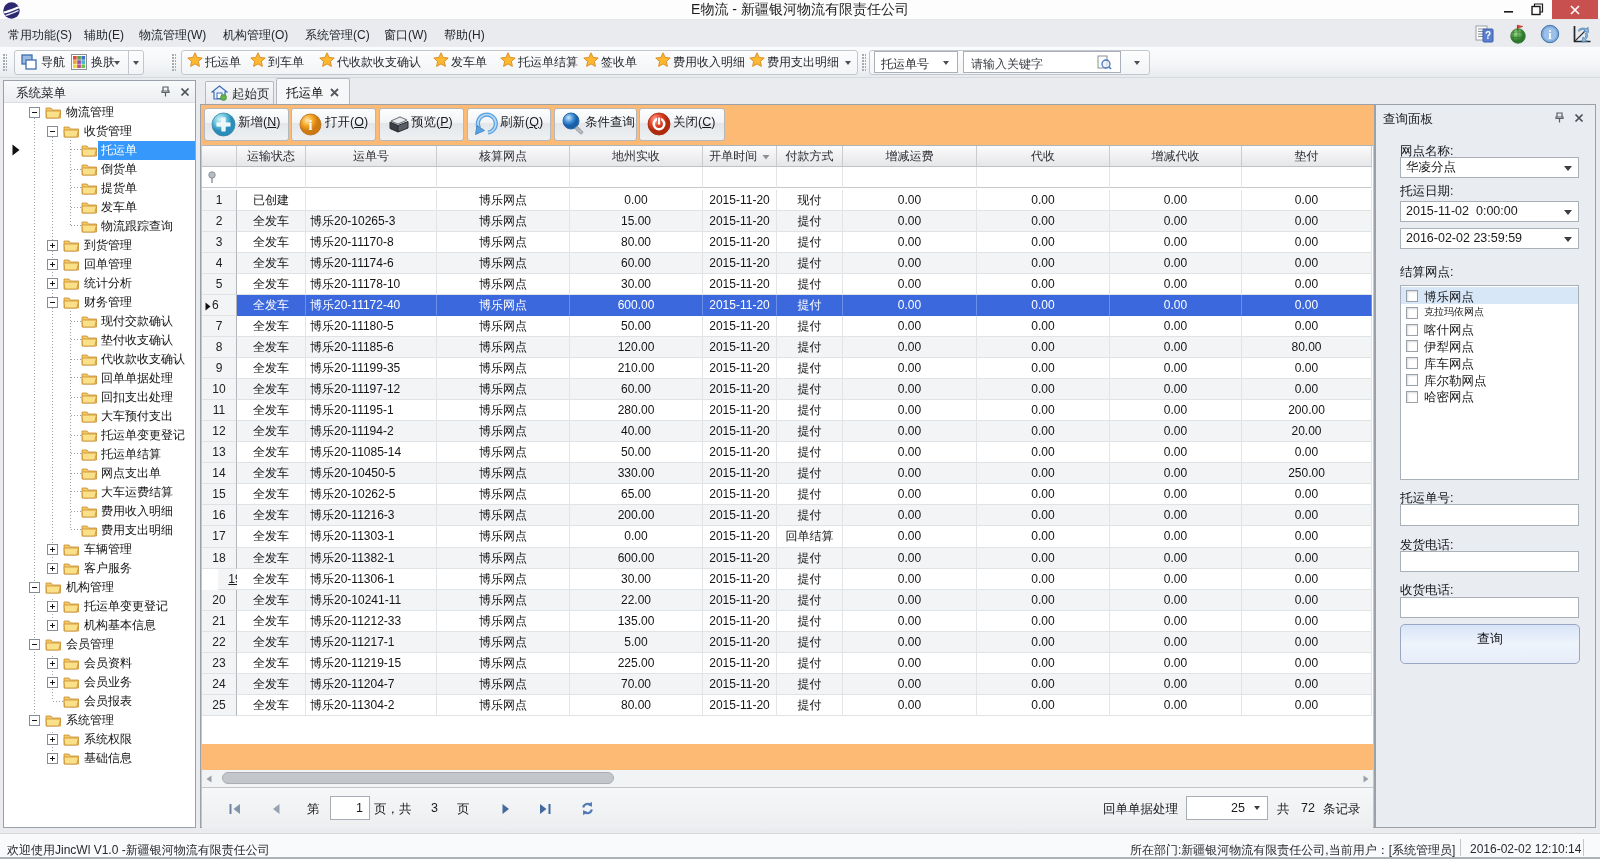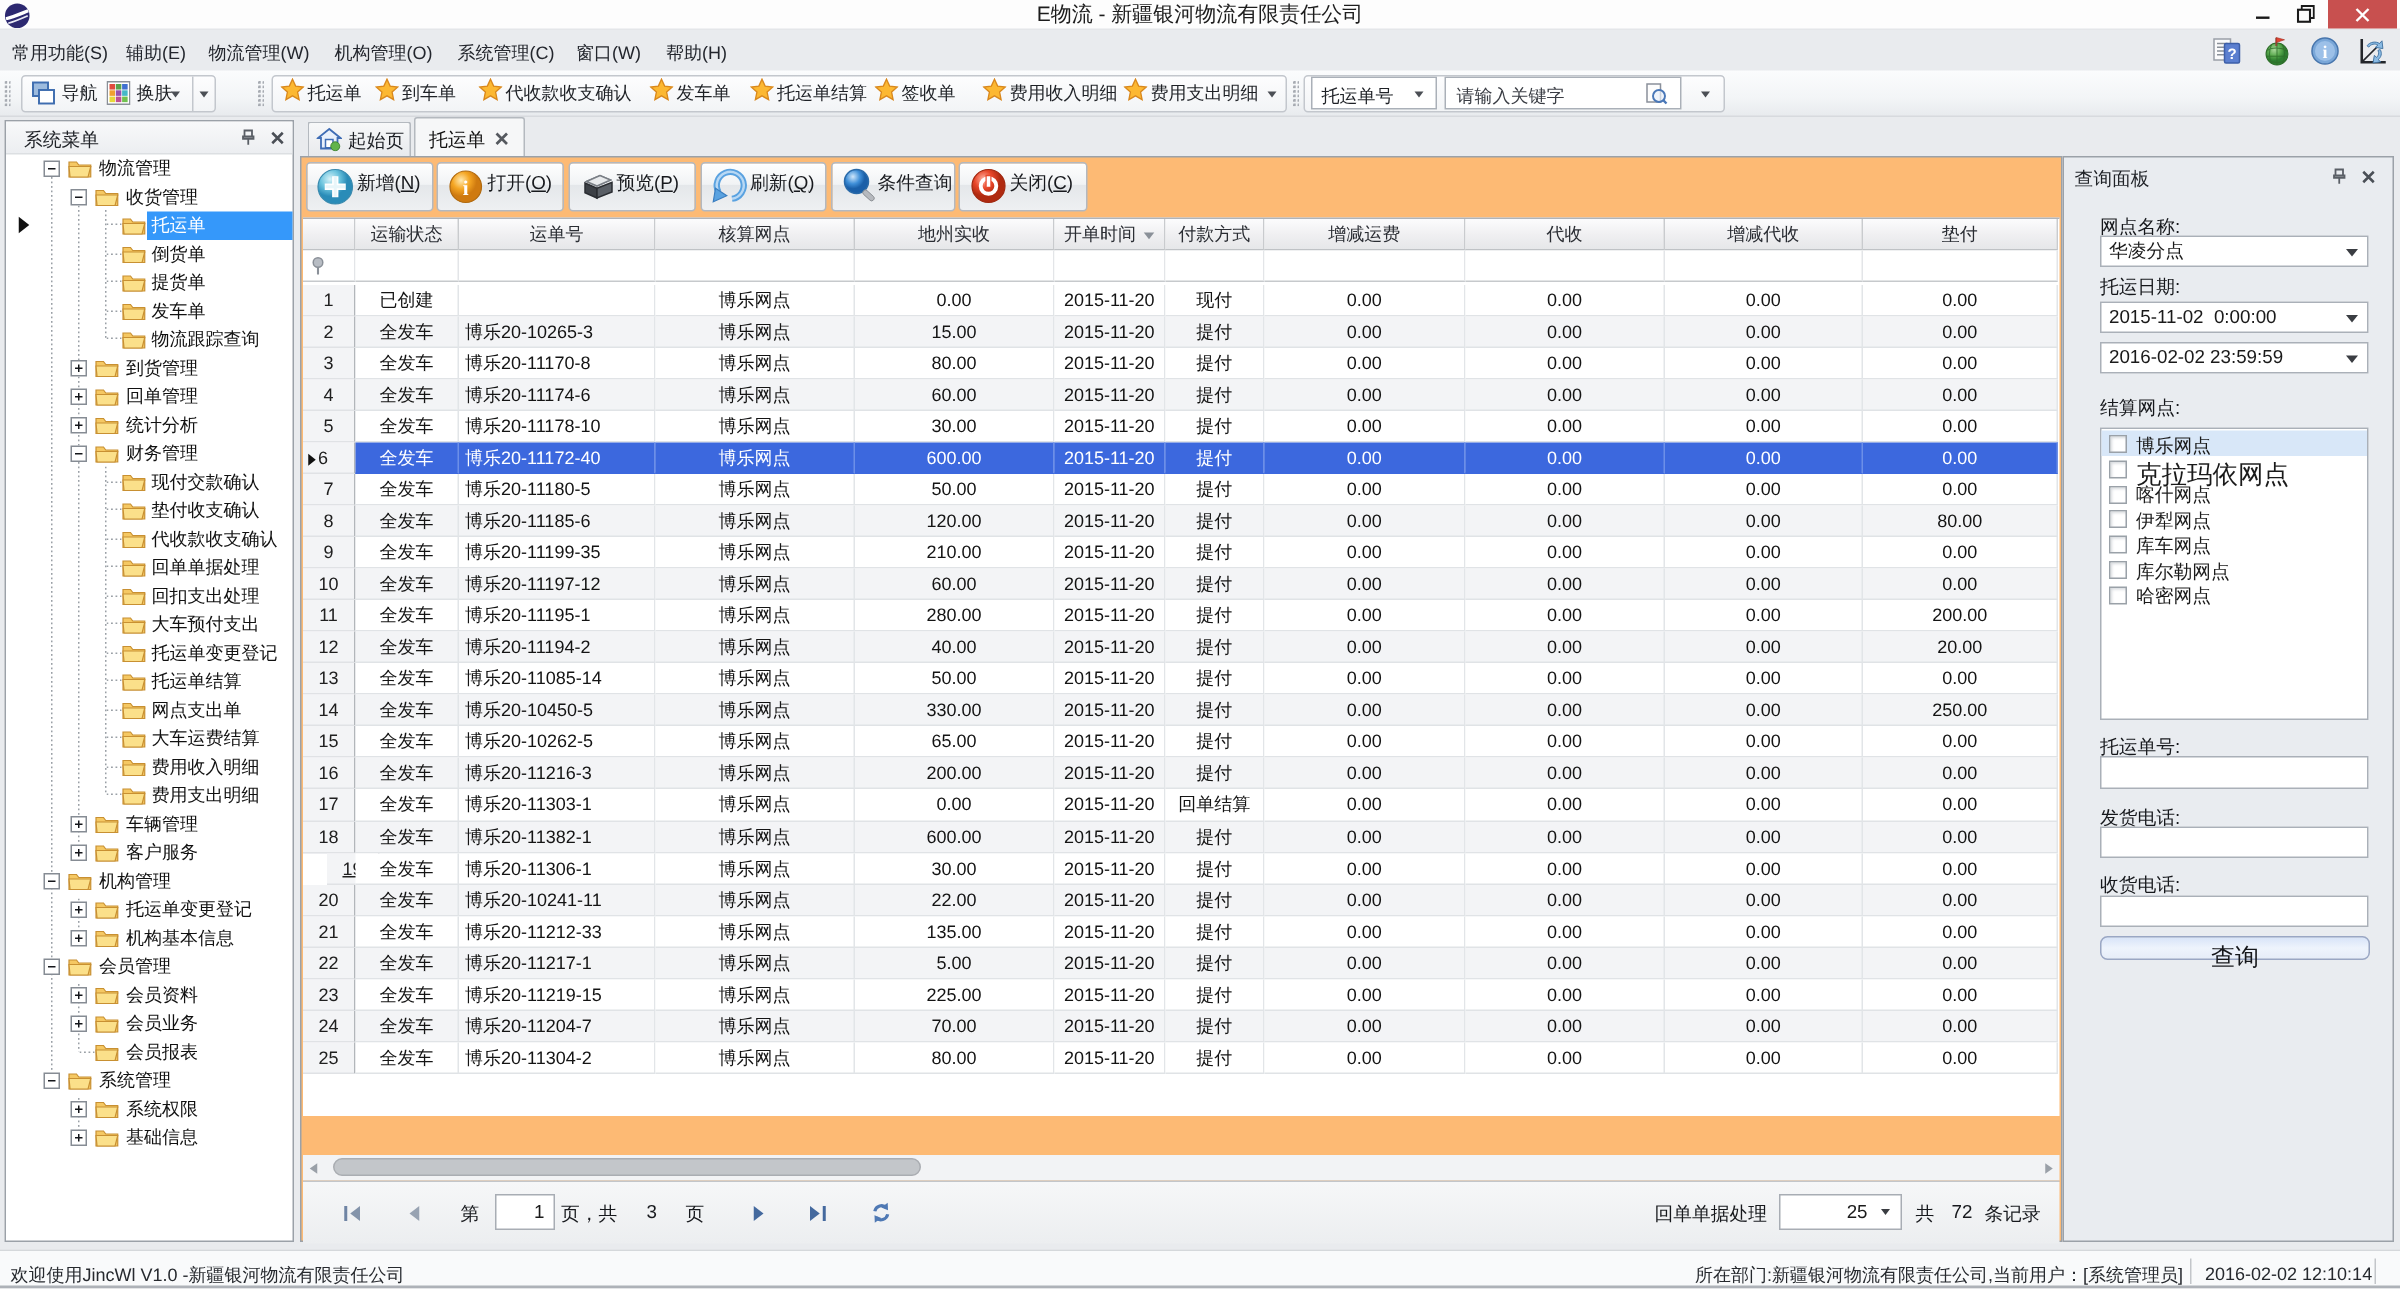--- a/index.html
+++ b/index.html
@@ -1046,21 +1046,21 @@
 <div class="rcombo" style="top:96px">2015-11-02&nbsp; 0:00:00<div class="da"></div></div>
 <div class="rcombo" style="top:123px">2016-02-02 23:59:59<div class="da"></div></div>
 <span class="rlabel" style="top:159px">结算网点:</span>
 <div class="abs" style="left:24px;top:180px;width:179px;height:195px;background:#fff;border:1px solid #aab0b8">
 <div class="abs" style="left:0;top:1px;width:177px;height:17px;background:#d8e7f8;">
           <div class="cbx"></div>
           <span class="abs" style="left:23px;top:1.5px;font-size:12.5px">博乐网点</span>
         </div>
 <div class="abs" style="left:0;top:17.8px;width:177px;height:17px;">
           <div class="cbx"></div>
-          <span class="abs" style="left:23px;top:1.5px;font-size:17px">克拉玛依网点</span>
+          <span class="abs" style="left:23px;top:1.5px;font-size:10px">克拉玛依网点</span>
         </div>
 <div class="abs" style="left:0;top:34.6px;width:177px;height:17px;text-align:right;">
           <div class="cbx"></div>
           <span class="abs" style="left:23px;top:1.5px;font-size:12.5px">喀什网点</span>
         </div>
 <div class="abs" style="left:0;top:51.400000000000006px;width:177px;height:17px;">
           <div class="cbx"></div>
           <span class="abs" style="left:23px;top:1.5px;font-size:12.5px">伊犁网点</span>
         </div>
 <div class="abs" style="left:0;top:68.2px;width:177px;height:17px;">
@@ -1075,21 +1075,21 @@
           <div class="cbx"></div>
           <span class="abs" style="left:23px;top:1.5px;font-size:12.5px">哈密网点</span>
         </div>
 </div>
 <span class="rlabel" style="top:385px">托运单号:</span>
 <div class="rcombo" style="top:399px;height:22px"></div>
 <span class="rlabel" style="top:432px">发货电话:</span>
 <div class="rcombo" style="top:446px;height:21px"></div>
 <span class="rlabel" style="top:477px">收货电话:</span>
 <div class="rcombo" style="top:492px;height:21px"></div>
-<div class="abs" style="left:24px;top:519px;width:180px;height:16px;border:1px solid #9aa7c4;border-radius:5px;background:linear-gradient(#d8e4f8,#eef4fc 50%,#e6edf8);text-align:center;line-height:28px;font-size:16px;color:#15171b">查询</div>
+<div class="abs" style="left:24px;top:519px;width:180px;height:40px;border:1px solid #9aa7c4;border-radius:5px;background:linear-gradient(#d8e4f8,#eef4fc 50%,#e6edf8);text-align:center;line-height:28px;font-size:13px;color:#15171b">查询</div>
 </div>
 </div>
 <div id="statusbar">
 <span class="abs" style="left:7px;top:8px">欢迎使用JincWl V1.0 -新疆银河物流有限责任公司</span>
 <span class="abs" style="left:1130px;top:8px">所在部门:新疆银河物流有限责任公司,当前用户：[系统管理员]</span>
 <div class="abs" style="left:1460px;top:5px;width:1px;height:17px;background:#c3c6ca"></div>
 <span class="abs" style="left:1470px;top:8px">2016-02-02 12:10:14</span>
 <div class="abs" style="left:1583px;top:5px;width:1px;height:17px;background:#c3c6ca"></div>
 </div>
 </body></html>

